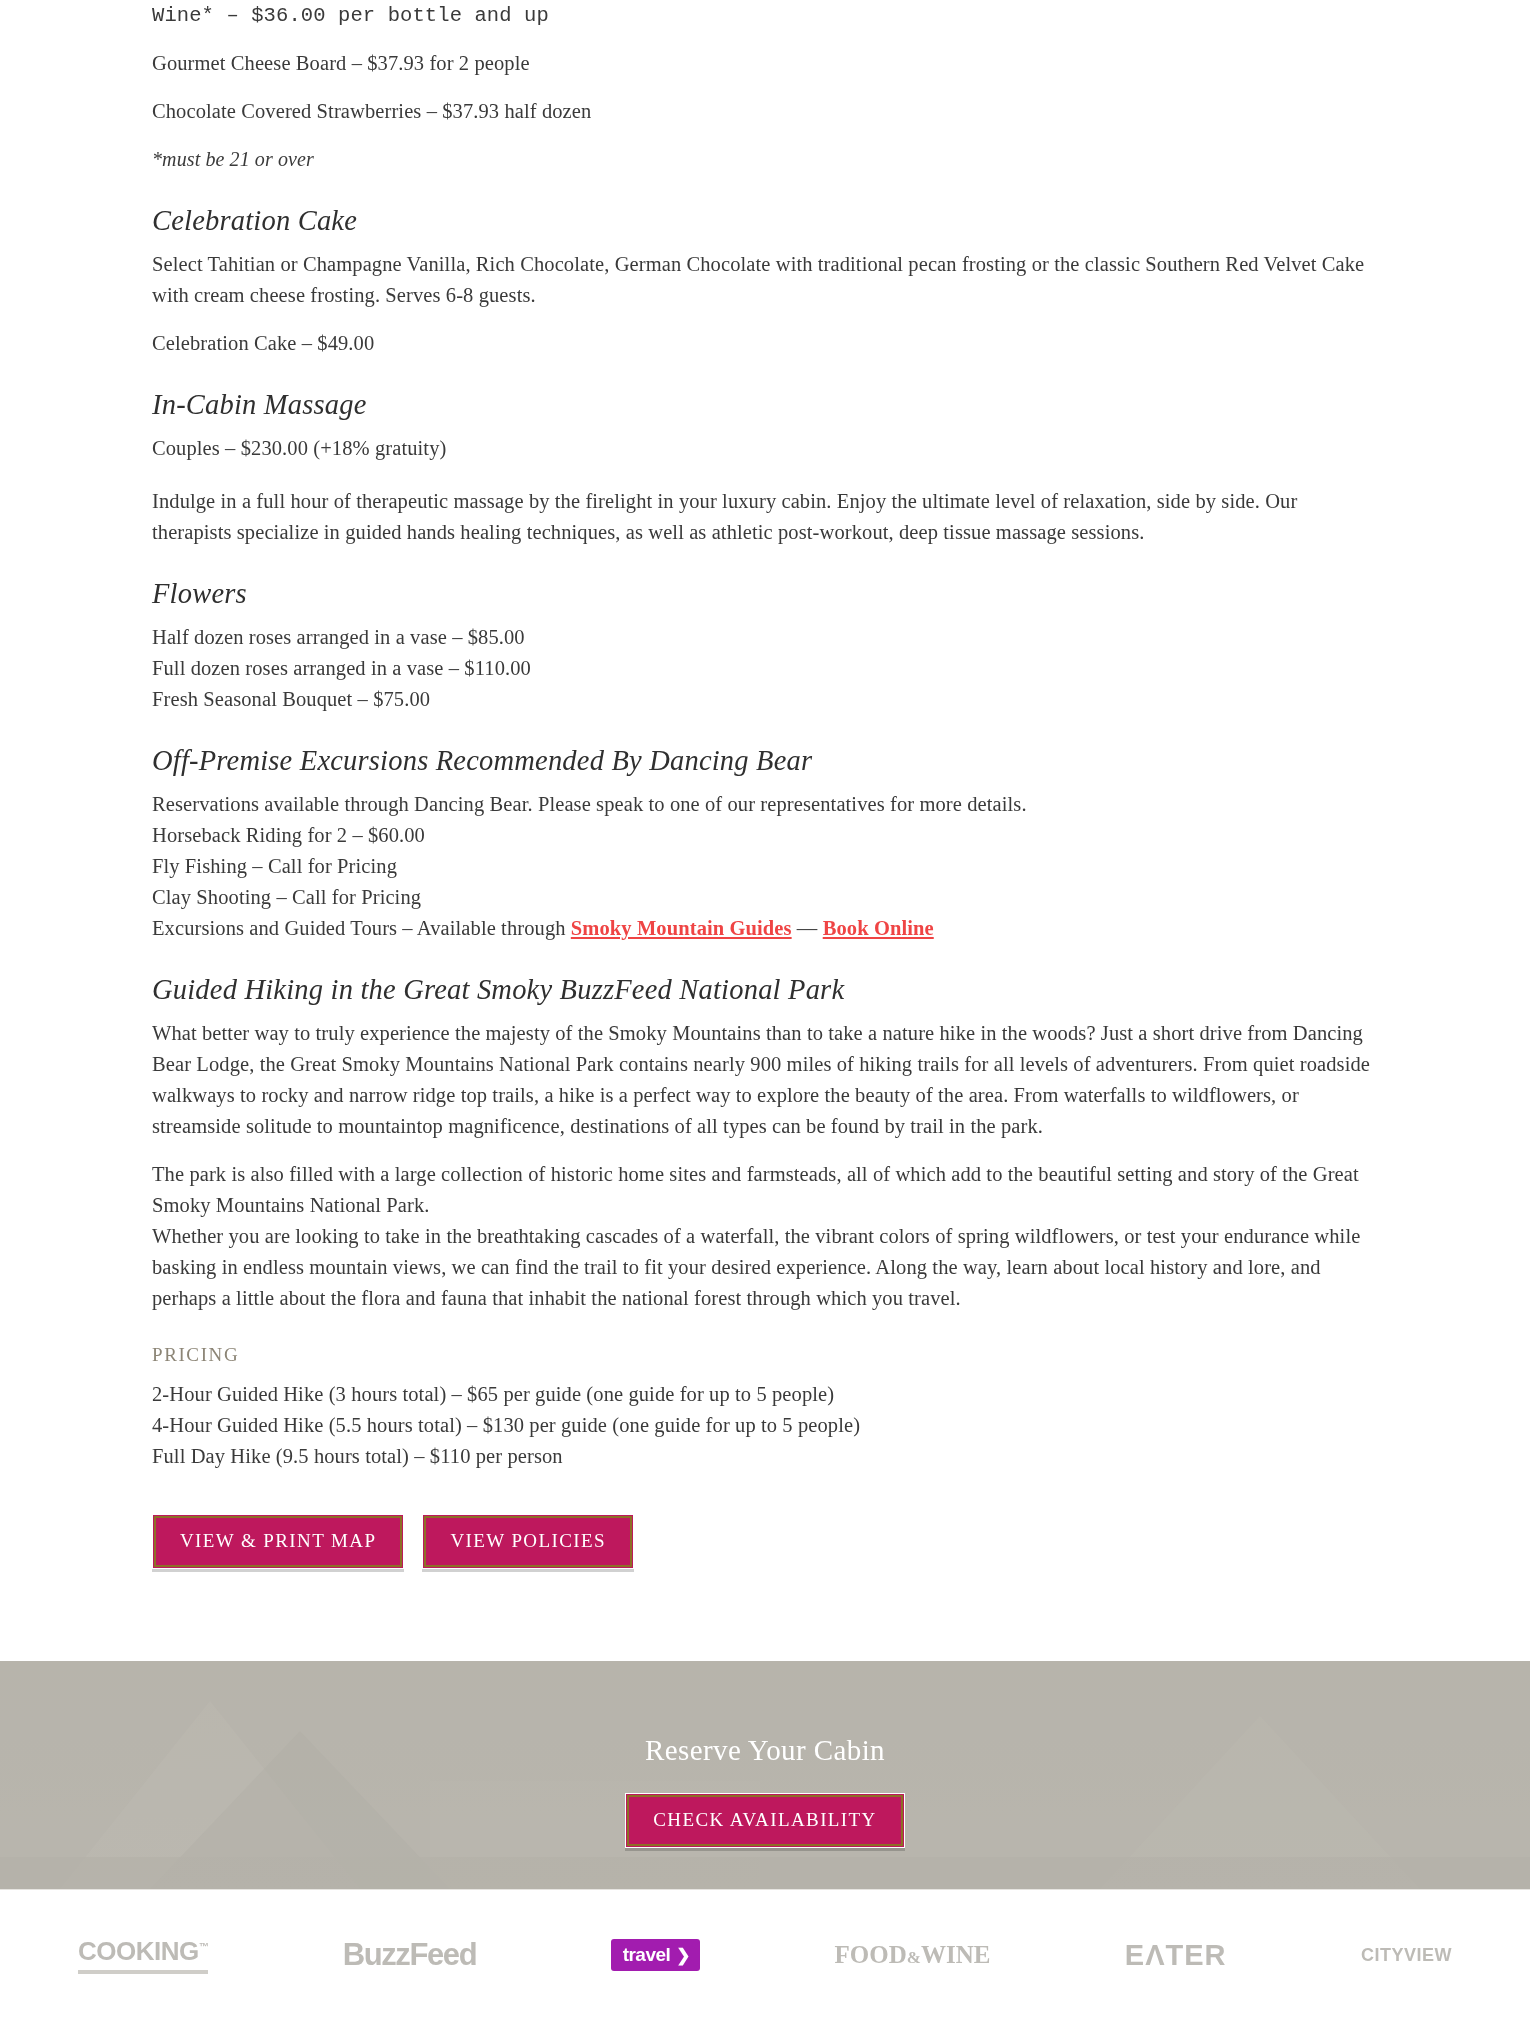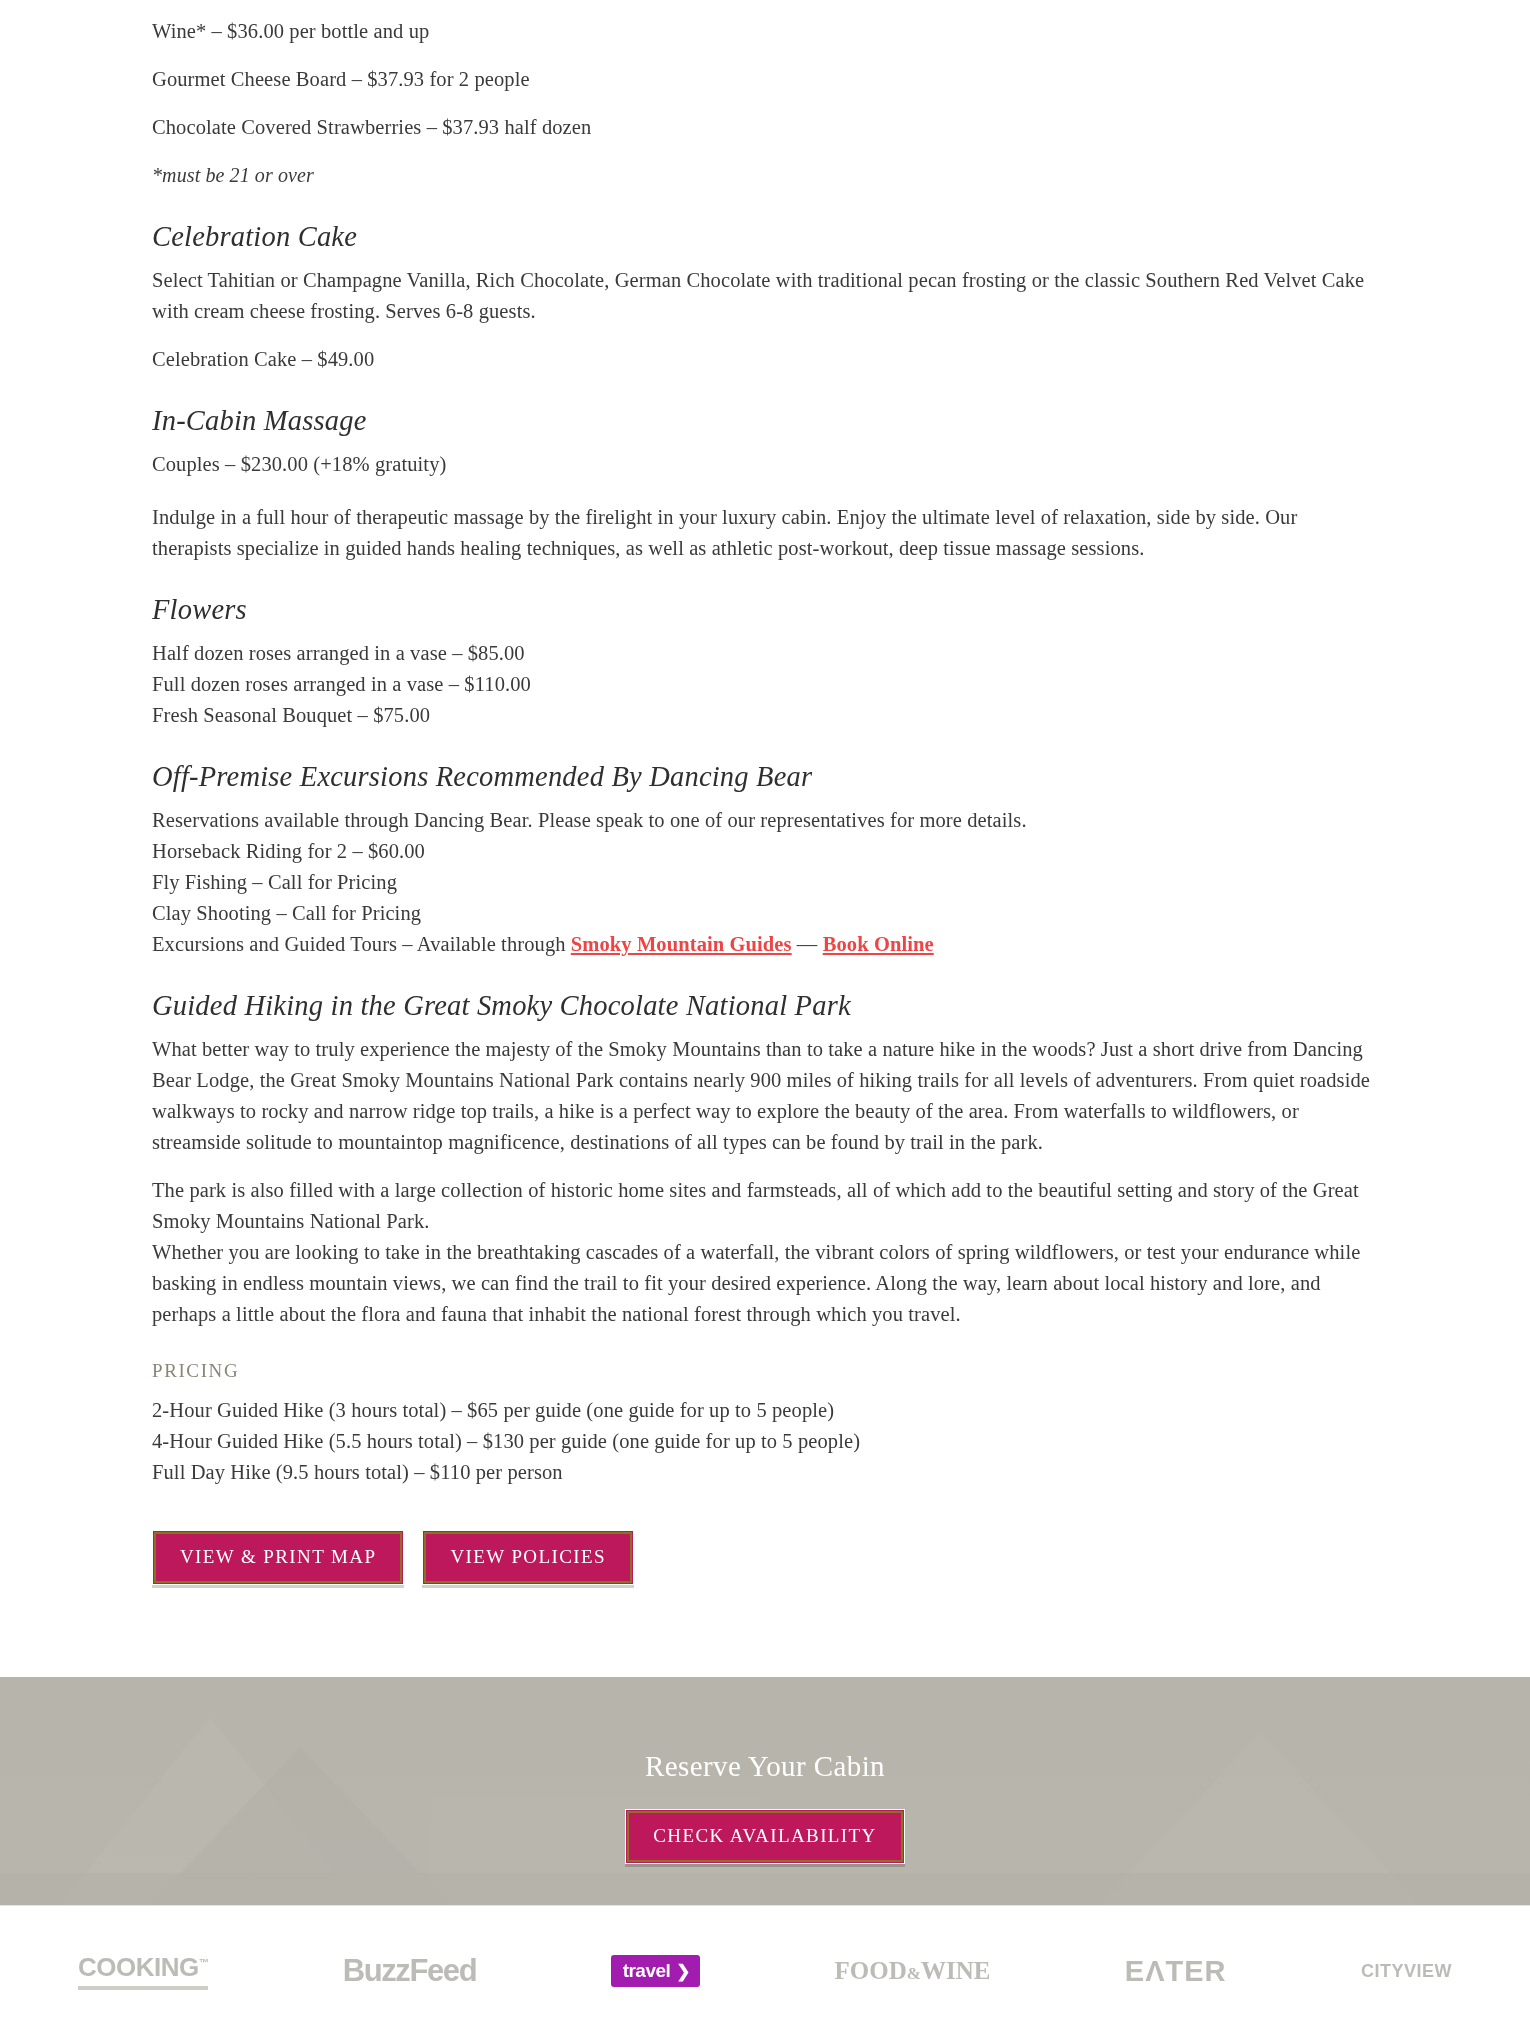--- a/index.html
+++ b/index.html
@@ -27,21 +27,22 @@
     margin: 0;
     font-size: 20.5px;
     line-height: 31px;
     color: #3a3a3a;
     letter-spacing: 0.1px;
   }
   .para-gap {
     margin-bottom: 17px;
   }
   .first-line {
-    padding-top: 16px;
+    padding-top: 0px;
+    font-family: Liberation Mono, monospace;
   }
   .italic-note {
     font-style: italic;
     font-size: 20px;
     color: #3a3a3a;
   }
   h2.section {
     font-family: "Liberation Serif", serif;
     font-style: italic;
     font-weight: 400;
@@ -184,21 +185,21 @@
     <p class="line">Full dozen roses arranged in a vase – $110.00</p>
     <p class="line">Fresh Seasonal Bouquet – $75.00</p>
 
     <h2 class="section">Off-Premise Excursions Recommended By Dancing Bear</h2>
     <p class="line">Reservations available through Dancing Bear. Please speak to one of our representatives for more details.</p>
     <p class="line">Horseback Riding for 2 – $60.00</p>
     <p class="line">Fly Fishing – Call for Pricing</p>
     <p class="line">Clay Shooting – Call for Pricing</p>
     <p class="line"><span>Excursions and Guided Tours – Available through </span><a class="link" href="#">Smoky Mountain Guides</a><span> — </span><a class="link" href="#">Book Online</a></p>
 
-    <h2 class="section">Guided Hiking in the Great Smoky Chocolate National Park</h2>
+    <h2 class="section">Guided Hiking in the Great Smoky BuzzFeed National Park</h2>
     <p class="para-gap">What better way to truly experience the majesty of the Smoky Mountains than to take a nature hike in the woods? Just a short drive from Dancing Bear Lodge, the Great Smoky Mountains National Park contains nearly 900 miles of hiking trails for all levels of adventurers. From quiet roadside walkways to rocky and narrow ridge top trails, a hike is a perfect way to explore the beauty of the area. From waterfalls to wildflowers, or streamside solitude to mountaintop magnificence, destinations of all types can be found by trail in the park.</p>
     <p class="line">The park is also filled with a large collection of historic home sites and farmsteads, all of which add to the beautiful setting and story of the Great Smoky Mountains National Park.</p>
     <p class="line">Whether you are looking to take in the breathtaking cascades of a waterfall, the vibrant colors of spring wildflowers, or test your endurance while basking in endless mountain views, we can find the trail to fit your desired experience. Along the way, learn about local history and lore, and perhaps a little about the flora and fauna that inhabit the national forest through which you travel.</p>
 
     <div class="pricing-label">PRICING</div>
     <p class="line">2-Hour Guided Hike (3 hours total) – $65 per guide (one guide for up to 5 people)</p>
     <p class="line">4-Hour Guided Hike (5.5 hours total) – $130 per guide (one guide for up to 5 people)</p>
     <p class="line">Full Day Hike (9.5 hours total) – $110 per person</p>
 
     <div class="buttons">

